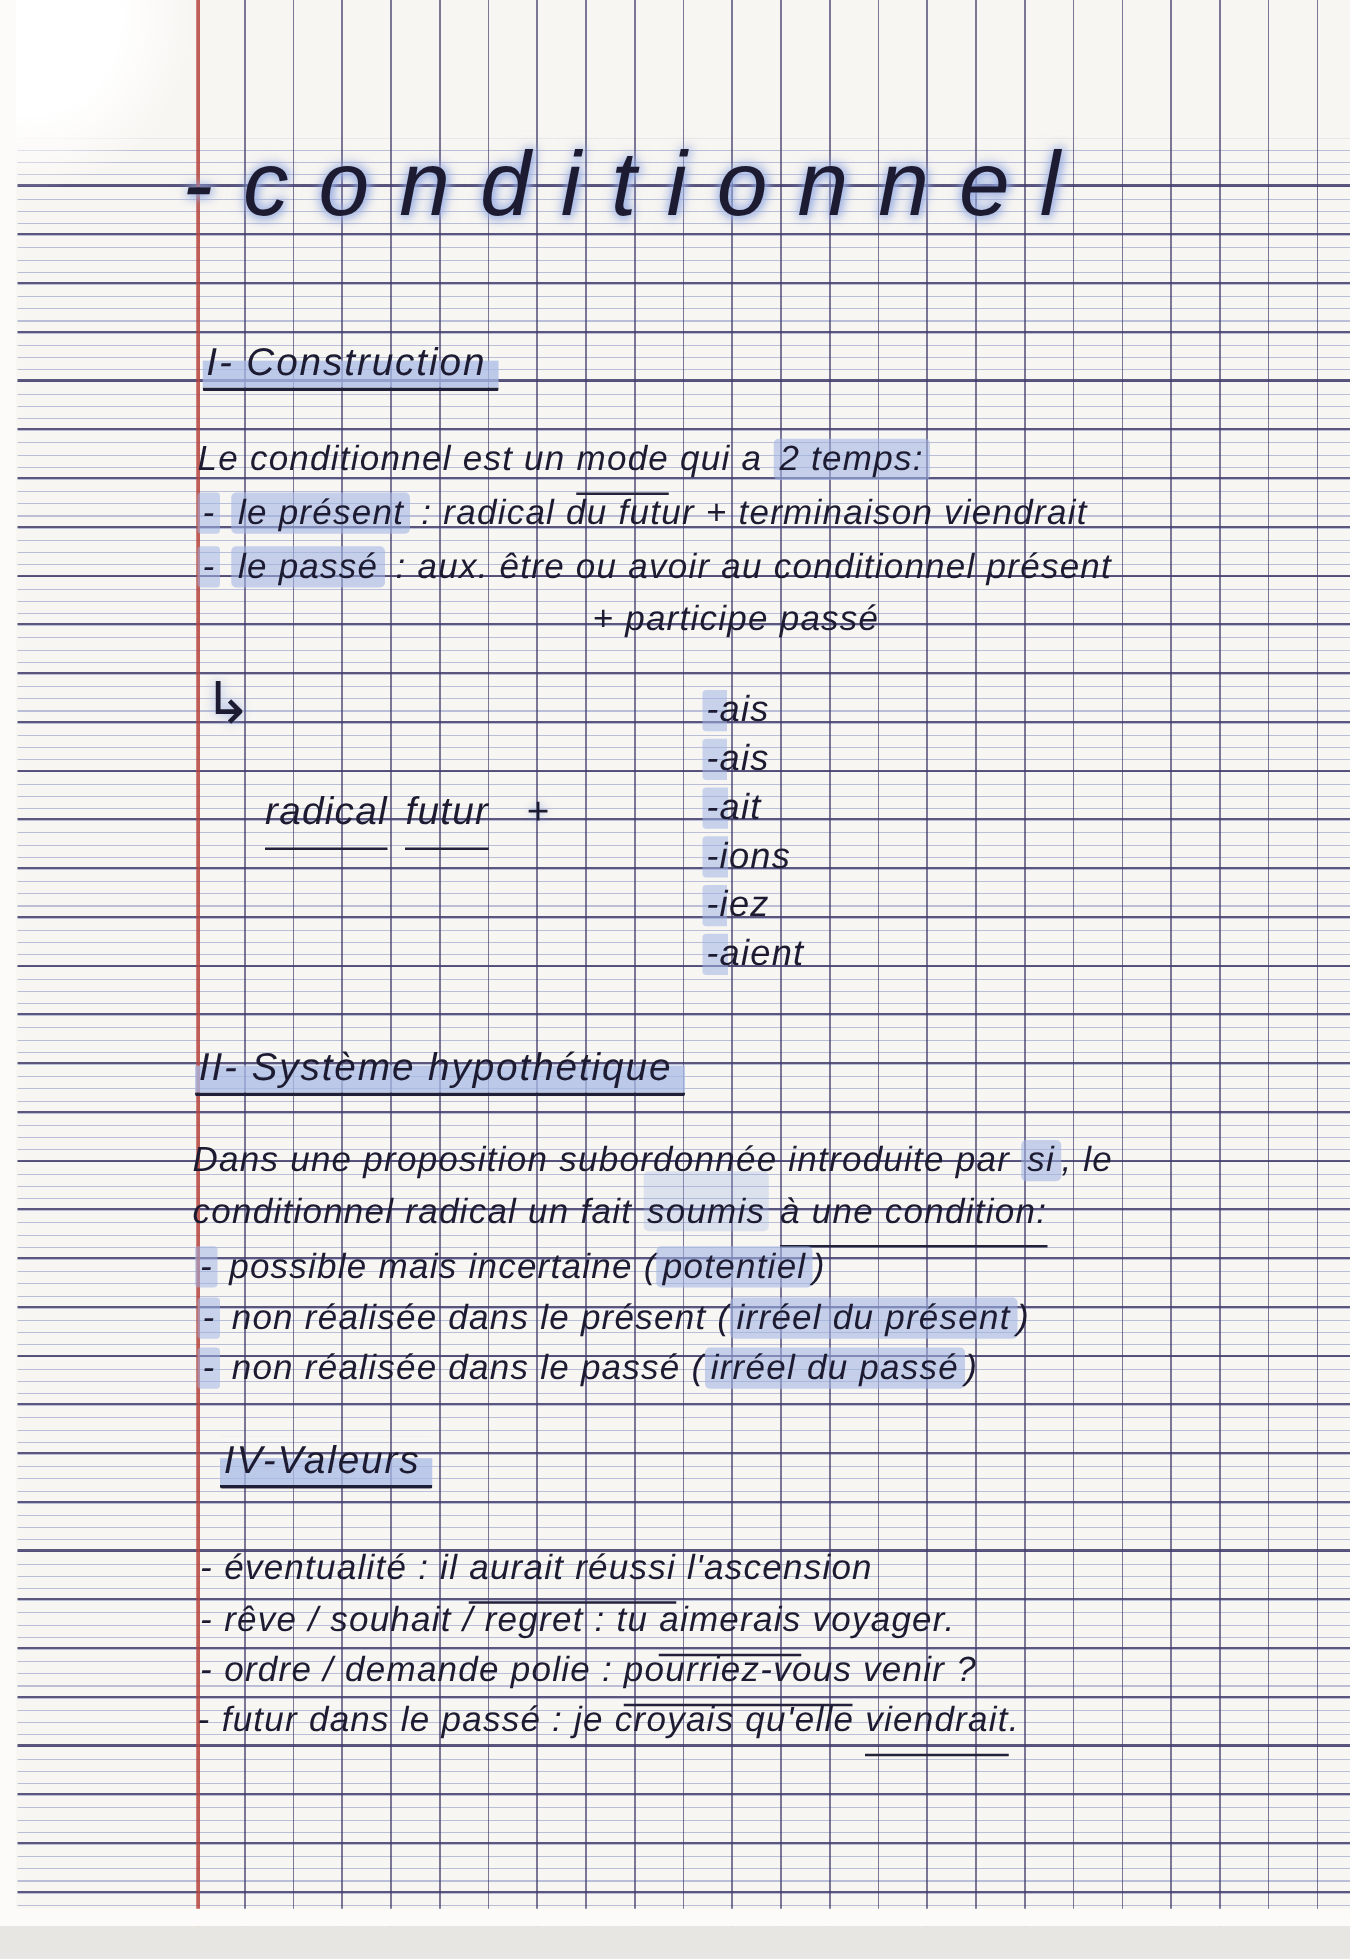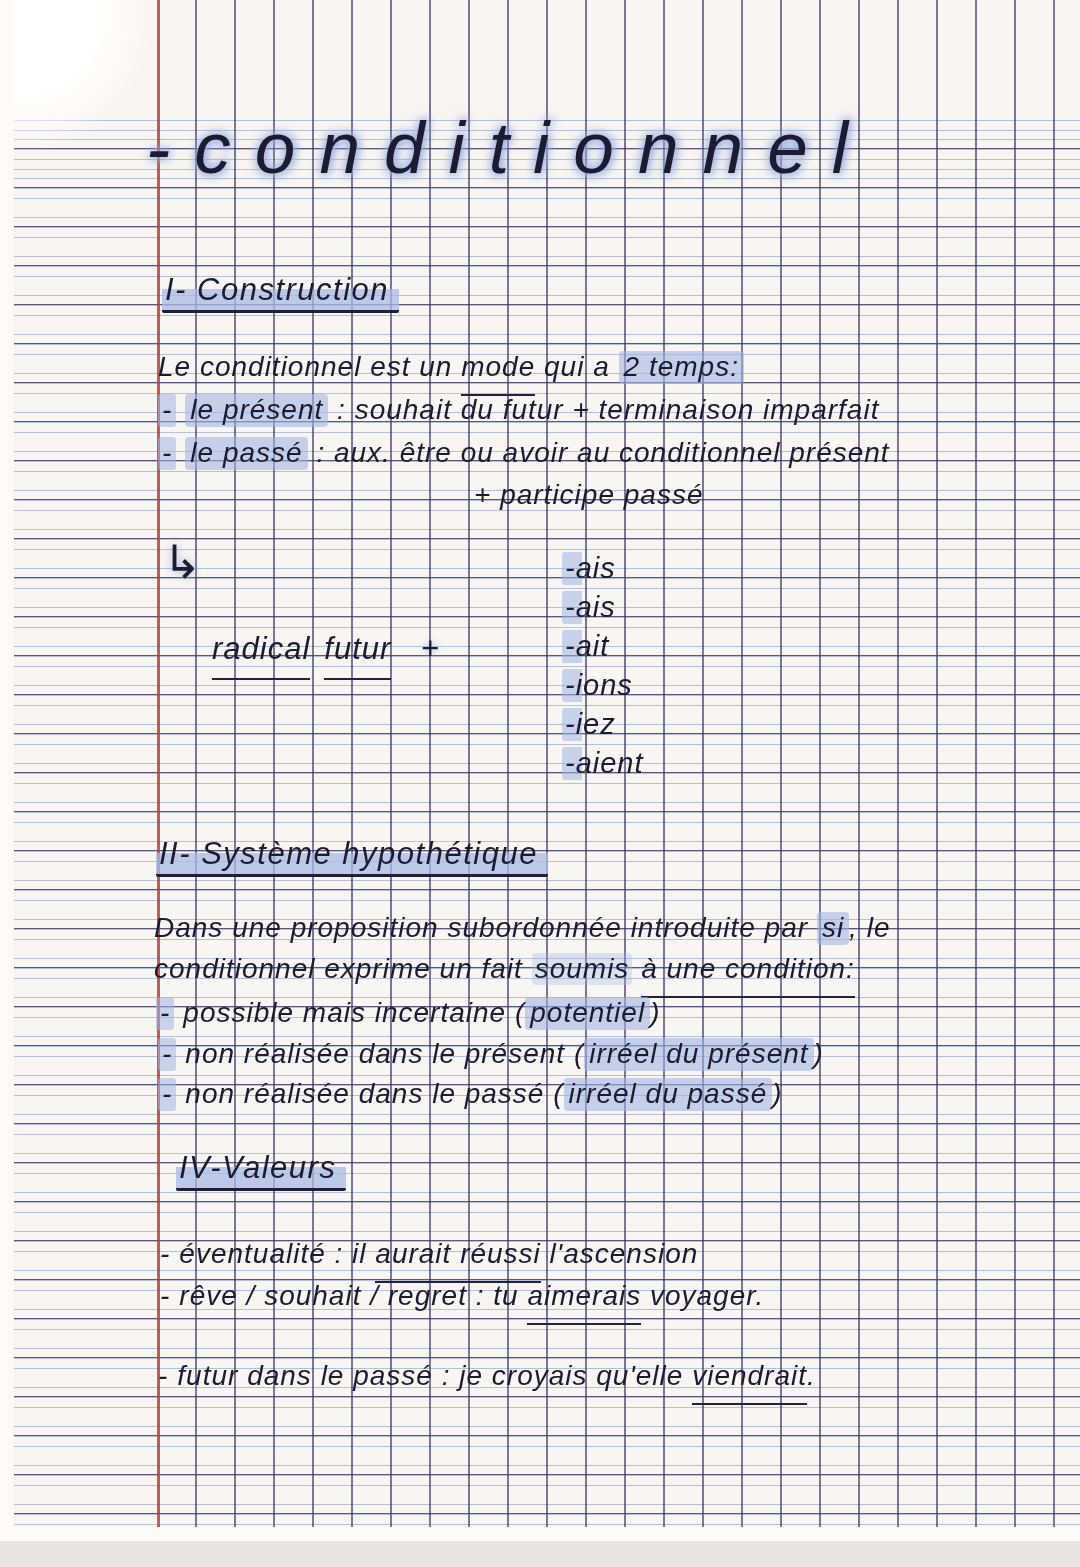--- a/index.html
+++ b/index.html
@@ -41,21 +41,21 @@
   .title-line{
     top:106px;left:146px;font-size:73px;letter-spacing:24px;
     text-shadow:0 2px 8px rgba(148,170,226,.95), 2px -2px 8px rgba(148,170,226,.7), 0 0 14px rgba(148,170,226,.55);
   }
   .heading{font-size:31px;letter-spacing:1.5px;}
   .heading .bar{
     background:linear-gradient(to bottom, rgba(168,186,230,0) 0 45%, rgba(168,186,230,.75) 45% 100%);
     padding:1px 10px 3px 3px;border-bottom:3.5px solid #201f38;border-radius:2px;
   }
   .hl{background:rgba(160,180,228,.58);border-radius:4px;padding:0 5px 2px;}
-  .hl-soft{background:rgba(160,180,228,.32);border-radius:4px;padding:0 3px 1px;}
+  .hl-soft{background:rgba(160,180,228,.32);border-radius:4px;padding:16px 3px 1px;}
   .u{border-bottom:2.5px solid #23223a;padding-bottom:12px;}
   .dash-hl{background:rgba(160,180,228,.55);border-radius:3px;padding:0 4px 2px;margin-right:9px;}
   .dash-plain{margin-right:9px;}
   .ending{
     font-size:29px;padding-left:3px;border-radius:3px;
     background:linear-gradient(90deg, rgba(160,180,228,.55) 0 20px, transparent 20px);
     text-align:right;
   }
   .arrow{font-size:46px;font-style:normal;text-shadow:0 0 9px rgba(148,170,226,.9);}
   .formula{font-size:31px;}
@@ -73,51 +73,52 @@
   <div class="corner-tl"></div>
   <div class="edge-left"></div>
   <div class="edge-bottom"></div>
 
   <div class="ln hand title-line"><span>-</span><span>conditionnel</span></div>
 
   <div class="ln hand heading" style="top:272px;left:162px;"><span class="bar">I- Construction</span></div>
 
   <div class="ln hand" style="top:351px;left:158px;"><span>Le conditionnel est un </span><span class="u">mode</span><span> qui a </span><span class="hl">2 temps:</span></div>
 
-  <div class="ln hand" style="top:394px;left:158px;"><span class="dash-hl">-</span><span class="hl">le présent</span><span> : souhait du futur + terminaison imparfait</span></div>
+  <div class="ln hand" style="top:394px;left:158px;"><span class="dash-hl">-</span><span class="hl">le présent</span><span> : radical du futur + terminaison viendrait</span></div>
 
   <div class="ln hand" style="top:437px;left:158px;"><span class="dash-hl">-</span><span class="hl">le passé</span><span> : aux. être ou avoir au conditionnel présent</span></div>
 
   <div class="ln hand" style="top:479px;left:474px;"><span>+ participe passé</span></div>
 
   <div class="ln hand arrow" style="top:536px;left:163px;"><span>↳</span></div>
 
   <div class="ln hand formula" style="top:631px;left:212px;"><span class="u">radical</span><span class="gap"></span><span class="u">futur</span><span class="plus">+</span></div>
 
   <div class="ln hand ending" style="top:552px;left:562px;"><span>-ais</span></div>
   <div class="ln hand ending" style="top:591px;left:562px;"><span>-ais</span></div>
   <div class="ln hand ending" style="top:630px;left:562px;"><span>-ait</span></div>
   <div class="ln hand ending" style="top:669px;left:562px;"><span>-ions</span></div>
   <div class="ln hand ending" style="top:708px;left:562px;"><span>-iez</span></div>
   <div class="ln hand ending" style="top:747px;left:562px;"><span>-aient</span></div>
 
   <div class="ln hand heading" style="top:836px;left:156px;"><span class="bar">II- Système hypothétique</span></div>
 
   <div class="ln hand" style="top:912px;left:154px;"><span>Dans une proposition subordonnée introduite par </span><span class="hl">si</span><span>, le</span></div>
 
-  <div class="ln hand" style="top:953px;left:154px;"><span>conditionnel exprime un fait </span><span class="hl-soft">soumis</span><span> </span><span class="u">à une condition:</span></div>
+  <div class="ln hand" style="top:953px;left:154px;"><span>conditionnel radical un fait </span><span class="hl-soft">soumis</span><span> </span><span class="u">à une condition:</span></div>
 
   <div class="ln hand" style="top:997px;left:156px;text-align:right;"><span class="dash-hl">-</span><span>possible mais incertaine (</span><span class="hl">potentiel</span><span>)</span></div>
 
   <div class="ln hand" style="top:1038px;left:158px;"><span class="dash-hl">-</span><span>non réalisée dans le présent (</span><span class="hl">irréel du présent</span><span>)</span></div>
 
   <div class="ln hand" style="top:1078px;left:158px;"><span class="dash-hl">-</span><span>non réalisée dans le passé (</span><span class="hl">irréel du passé</span><span>)</span></div>
 
   <div class="ln hand heading" style="top:1150px;left:176px;"><span class="bar">IV-Valeurs</span></div>
 
   <div class="ln hand" style="top:1238px;left:160px;"><span class="dash-plain">-</span><span>éventualité : il </span><span class="u">aurait réussi</span><span> l'ascension</span></div>
 
   <div class="ln hand" style="top:1280px;left:160px;"><span class="dash-plain">-</span><span>rêve / souhait / regret : tu </span><span class="u">aimerais</span><span> voyager.</span></div>
 
+  <div class="ln hand" style="top:1320px;left:160px;"><span class="dash-plain">-</span><span>ordre / demande polie : </span><span class="u">pourriez-vous</span><span> venir ?</span></div>
 
   <div class="ln hand" style="top:1360px;left:158px;"><span class="dash-plain">-</span><span>futur dans le passé : je croyais qu'elle </span><span class="u">viendrait</span><span>.</span></div>
 
 </div>
 
 </body></html>

